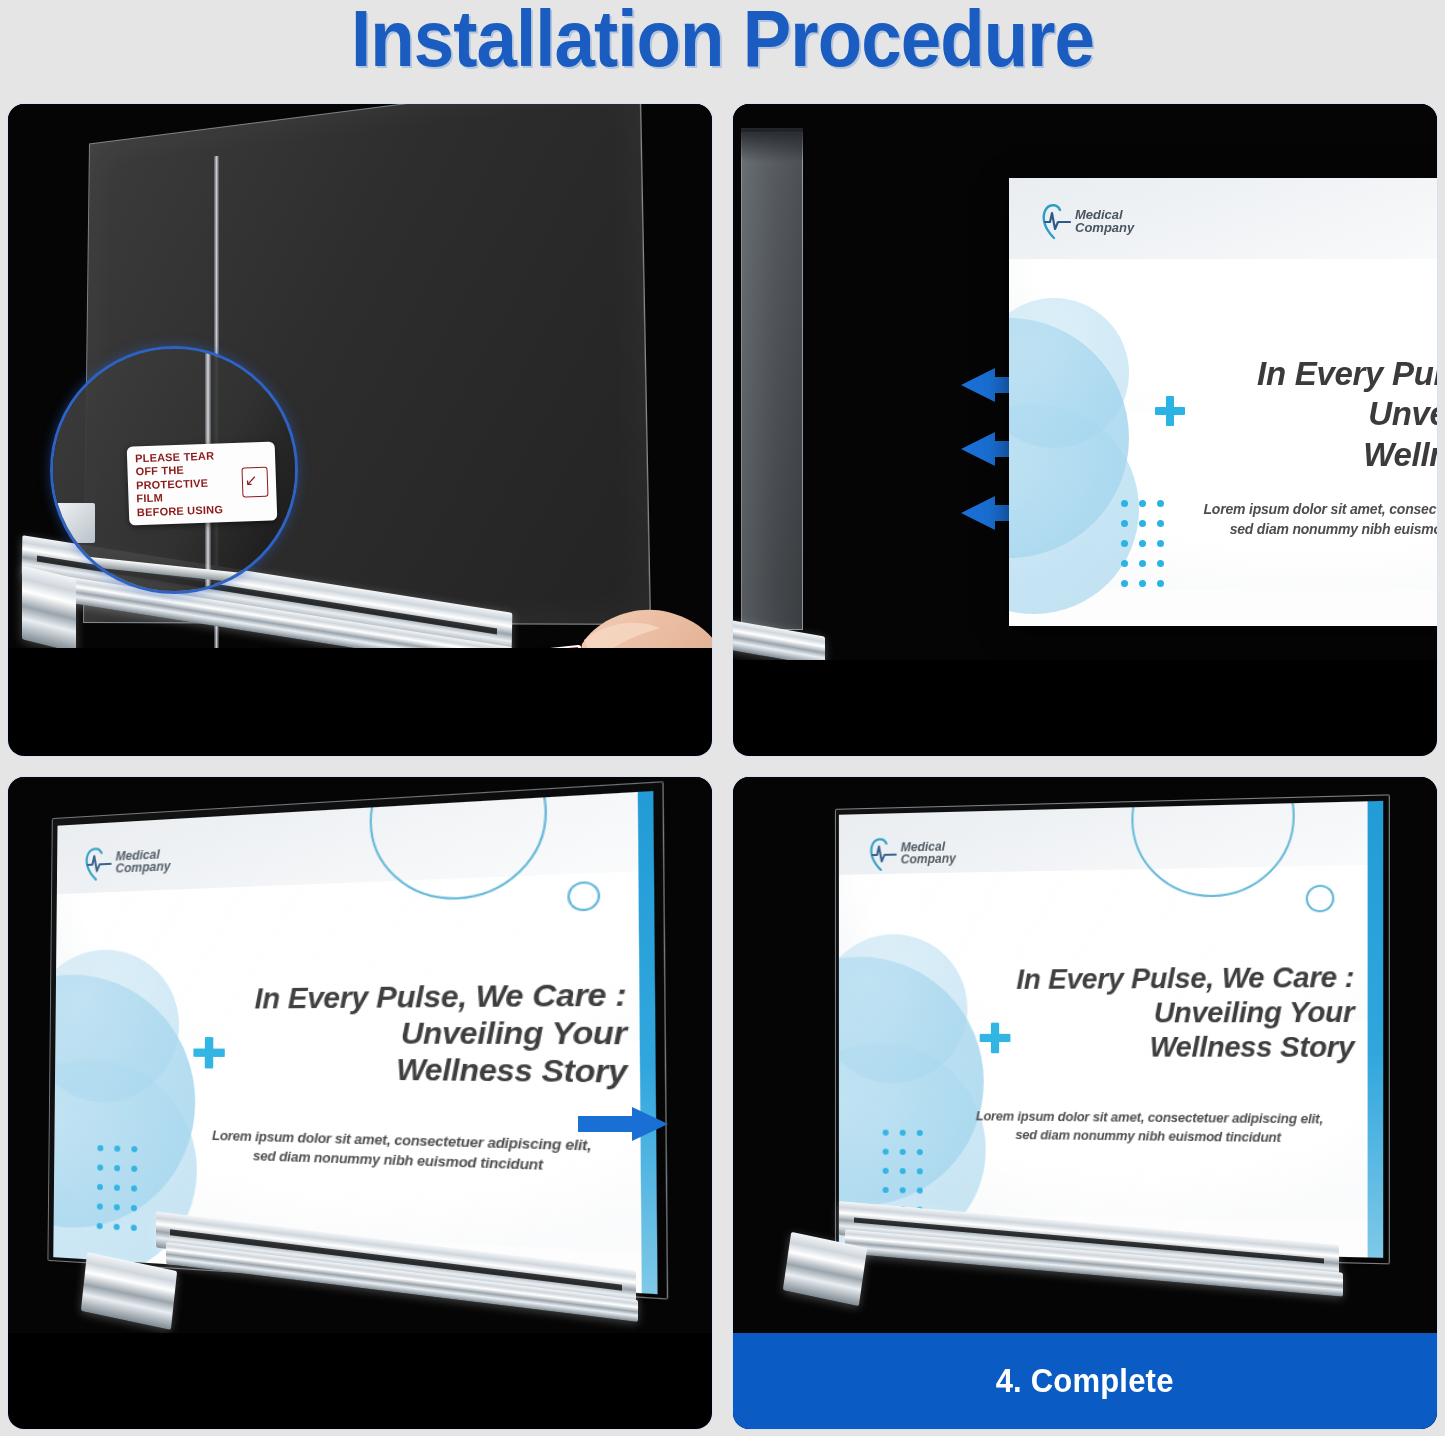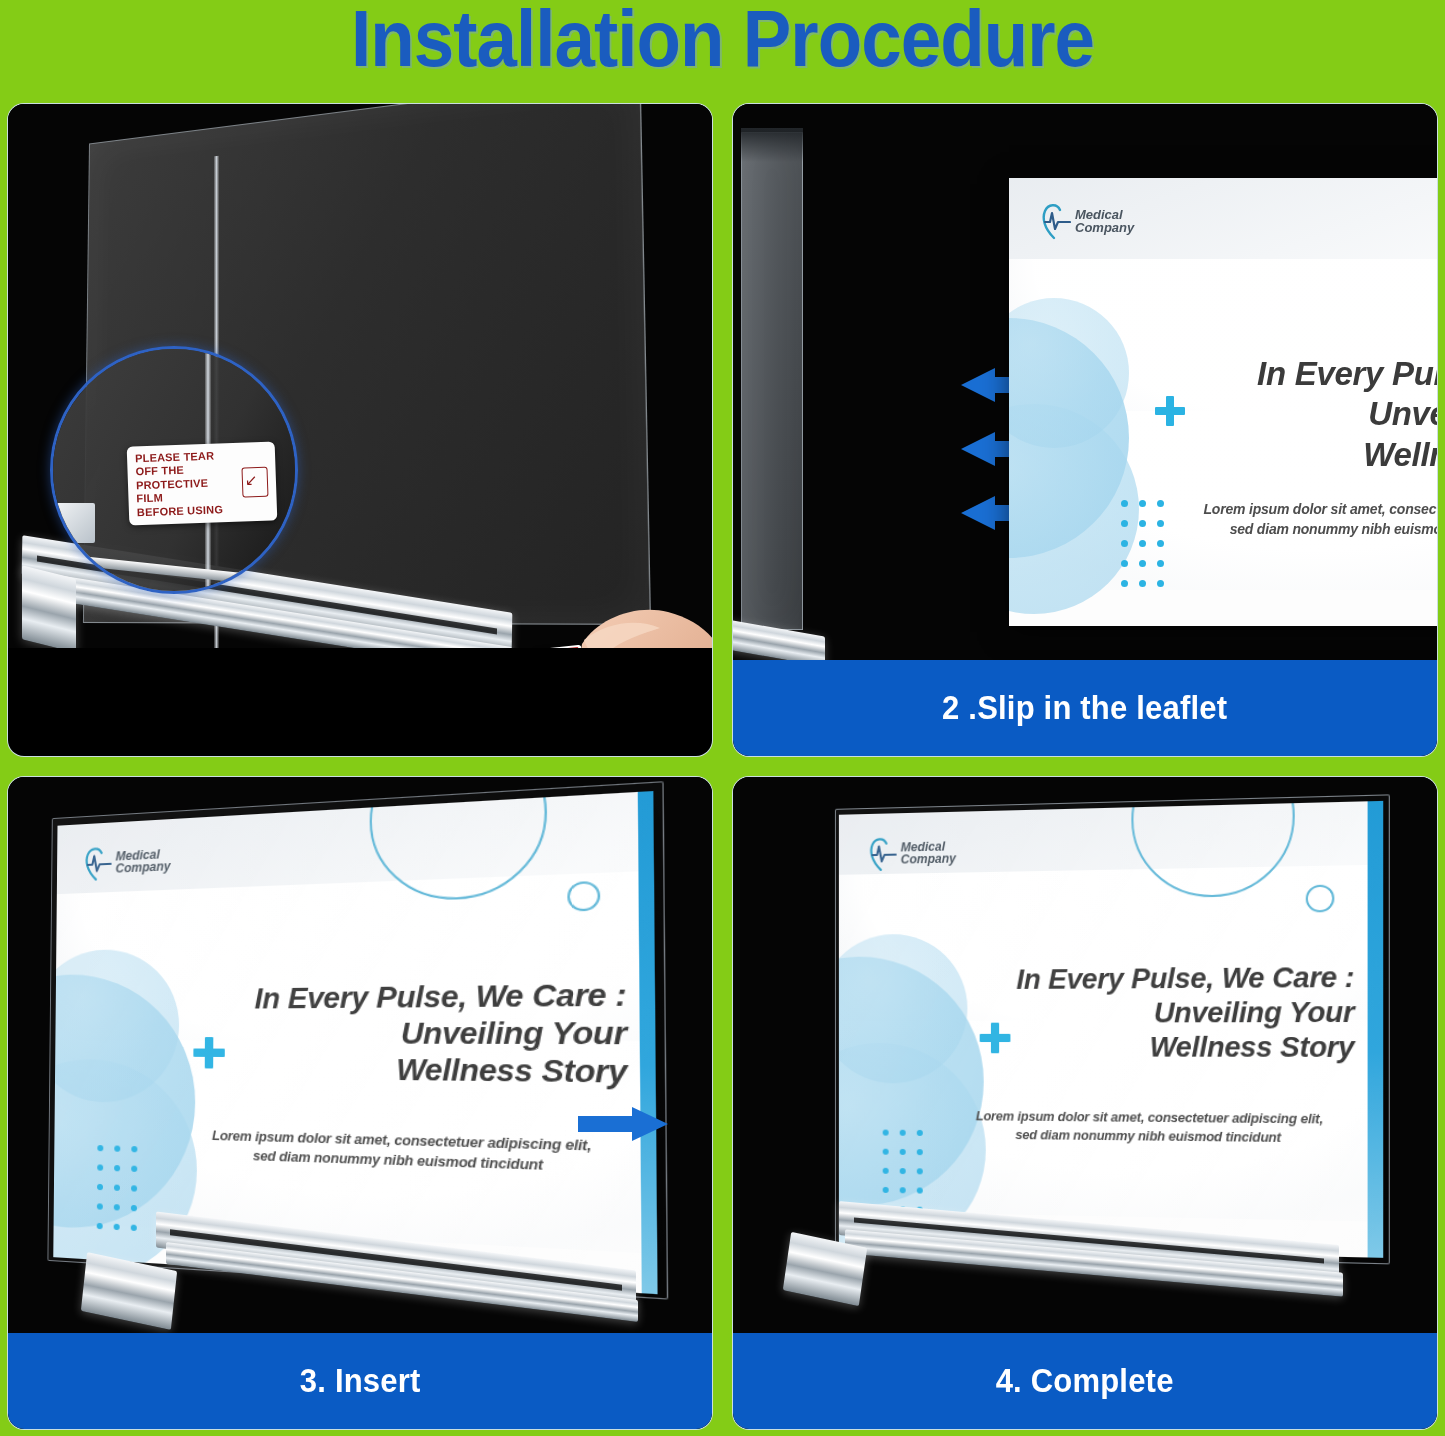--- a/index.html
+++ b/index.html
@@ -2,21 +2,21 @@
 <html><head>
 <meta charset="utf-8">
 <style>
   * { box-sizing: border-box; margin: 0; padding: 0; }
   html, body {
     width: 1445px; height: 1436px;
     background: #ffffff;
     font-family: "Liberation Sans", sans-serif;
     overflow: hidden;
   }
-  .page { position: relative; width: 1445px; height: 1436px; background: #84cc16; }
+  .page { position: relative; width: 1445px; height: 1436px; background: #e5e5e5; }
 
   
   .title {
     position: absolute; top: -4px; left: 0; width: 1445px;
     text-align: center;
     font-family: "Liberation Sans", sans-serif;
     font-weight: bold;
     font-size: 79px;
     letter-spacing: -1px;
     color: #1a5cbf;
@@ -336,25 +336,20 @@
             <div>Wellness Story</div>
           </div>
 
           <div class="lf-body" style="right:-30px; top:322px; width:470px; font-size:14px;">
             <div>Lorem ipsum dolor sit amet, consectetuer adipisc</div>
             <div>sed diam nonummy nibh euismod tincidu</div>
           </div>
         </div>
       </div>
 
-      <div class="caption">
-        <div>
-          <span>2 .Slip in the leaflet</span>
-        </div>
-      </div>
     </div>
 
     <div class="panel p3">
       <div class="photo">
 
         <div style="position:absolute; left:34px; top:24px; width:560px; height:470px;
                     transform: perspective(1100px) rotateY(-17deg) rotateX(2deg);
                     transform-origin: left center;">
 
           <div class="leaflet" style="left:14px; top:24px; width:534px; height:430px;">
@@ -421,25 +416,20 @@
         <div class="acrylic-base" style="left:76px; top:484px; width:90px; height:60px; transform:skewY(12deg) skewX(-6deg);"></div>
 
         <div class="arrow" style="left:574px; top:1028px;"></div>
         <div class="arrow" style="left:570px; top:330px;">
           <svg width="90" height="34" viewBox="0 0 90 34">
             <path d="M0 9 L54 9 L54 0 L90 17 L54 34 L54 25 L0 25 Z" fill="#1a6fd4"></path>
           </svg>
         </div>
       </div>
 
-      <div class="caption">
-        <div>
-          <span>3. Insert</span>
-        </div>
-      </div>
     </div>
 
     <div class="panel p4">
       <div class="photo">
 
         <div style="position:absolute; left:96px; top:28px; width:530px; height:470px;
                     transform: perspective(1400px) rotateY(-9deg);
                     transform-origin: left center;">
 
           <div class="leaflet" style="left:10px; top:10px; width:518px; height:430px;">

